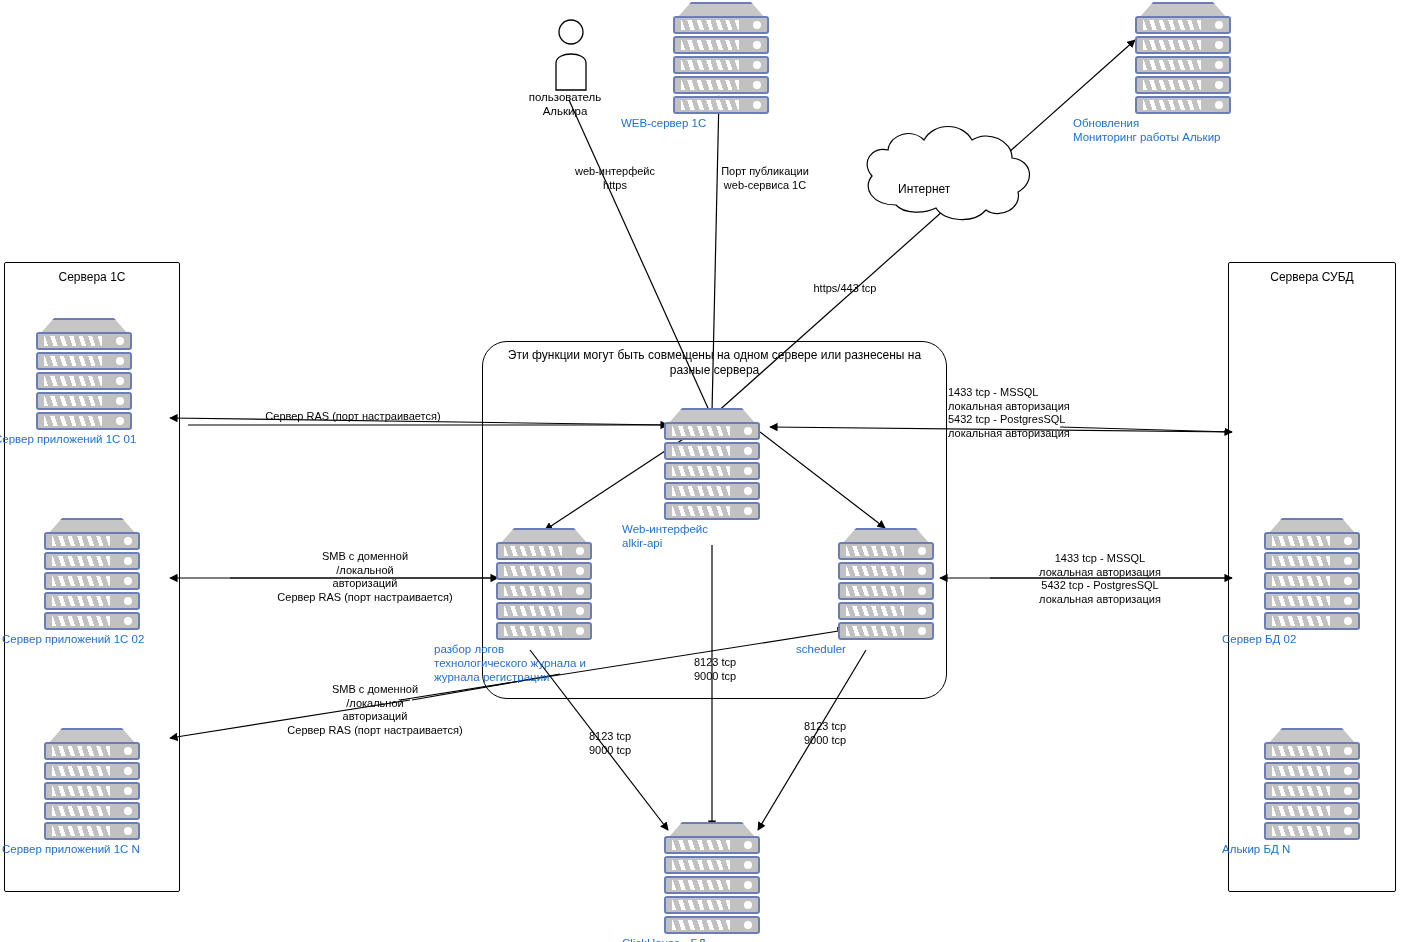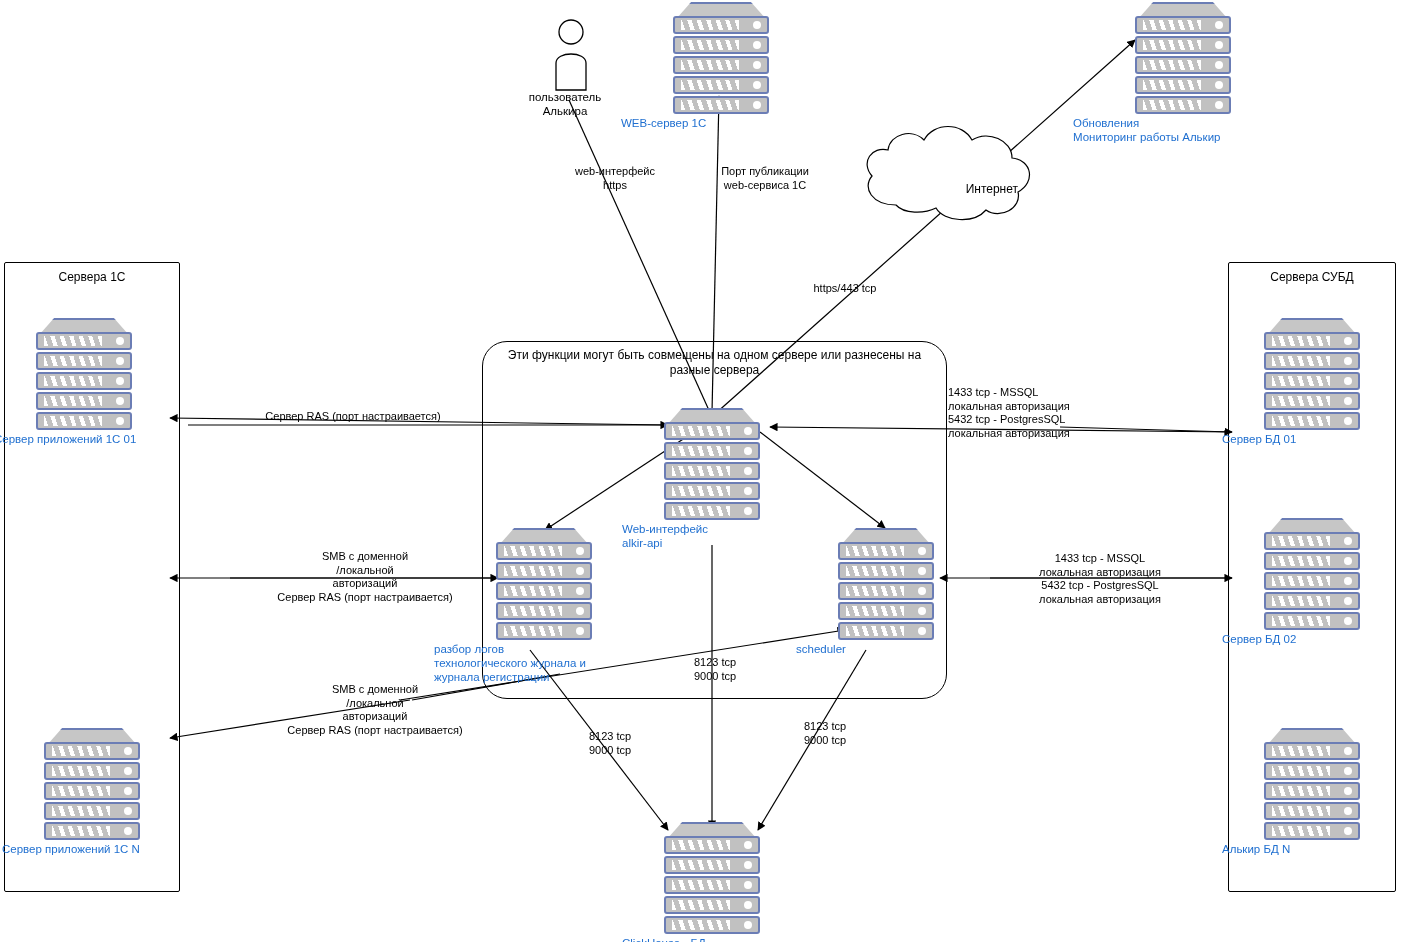--- a/index.html
+++ b/index.html
@@ -119,21 +119,21 @@
     color: #000000;
     white-space: pre-line;
     text-align: center;
     background: transparent;
   }
   .cloud-label {
     position: absolute;
     z-index: 4;
     font-size: 12px;
     color: #000000;
-    text-align: right;
+    text-align: left;
   }
 </style>
 </head>
 <body>
 
 <div id="canvas">
 
   <svg class="layer" viewBox="0 0 1401 942">
     <defs>
       <marker id="ah" viewBox="0 0 10 10" refX="9" refY="5" markerWidth="7" markerHeight="7" orient="auto-start-reverse">
@@ -282,20 +282,46 @@
           <div class="led"></div>
         </div>
       <div class="bay" style="top:94px;">
           <div class="stripes"></div>
           <div class="led"></div>
         </div>
     </div>
     <div class="caption" style="left:-42px; width:180px;">Сервер приложений 1С 01</div>
   </div>
 
+  <div class="server" style="left:44px; top:518px;">
+    <div class="stack">
+      <div class="cap"></div>
+      <div class="bay" style="top:14px;">
+          <div class="stripes"></div>
+          <div class="led"></div>
+        </div>
+      <div class="bay" style="top:34px;">
+          <div class="stripes"></div>
+          <div class="led"></div>
+        </div>
+      <div class="bay" style="top:54px;">
+          <div class="stripes"></div>
+          <div class="led"></div>
+        </div>
+      <div class="bay" style="top:74px;">
+          <div class="stripes"></div>
+          <div class="led"></div>
+        </div>
+      <div class="bay" style="top:94px;">
+          <div class="stripes"></div>
+          <div class="led"></div>
+        </div>
+    </div>
+    <div class="caption" style="left:-42px; width:180px;">Сервер приложений 1С 02</div>
+  </div>
 
   <div class="server" style="left:44px; top:728px;">
     <div class="stack">
       <div class="cap"></div>
       <div class="bay" style="top:14px;">
           <div class="stripes"></div>
           <div class="led"></div>
         </div>
       <div class="bay" style="top:34px;">
           <div class="stripes"></div>
@@ -310,46 +336,20 @@
           <div class="led"></div>
         </div>
       <div class="bay" style="top:94px;">
           <div class="stripes"></div>
           <div class="led"></div>
         </div>
     </div>
     <div class="caption" style="left:-42px; width:180px;">Сервер приложений 1С N</div>
   </div>
 
-  <div class="server" style="left:1264px; top:318px;">
-    <div class="stack">
-      <div class="cap"></div>
-      <div class="bay" style="top:14px;">
-          <div class="stripes"></div>
-          <div class="led"></div>
-        </div>
-      <div class="bay" style="top:34px;">
-          <div class="stripes"></div>
-          <div class="led"></div>
-        </div>
-      <div class="bay" style="top:54px;">
-          <div class="stripes"></div>
-          <div class="led"></div>
-        </div>
-      <div class="bay" style="top:74px;">
-          <div class="stripes"></div>
-          <div class="led"></div>
-        </div>
-      <div class="bay" style="top:94px;">
-          <div class="stripes"></div>
-          <div class="led"></div>
-        </div>
-    </div>
-    <div class="caption" style="left:-42px; width:180px;">Сервер БД 01</div>
-  </div>
 
   <div class="server" style="left:1264px; top:518px;">
     <div class="stack">
       <div class="cap"></div>
       <div class="bay" style="top:14px;">
           <div class="stripes"></div>
           <div class="led"></div>
         </div>
       <div class="bay" style="top:34px;">
           <div class="stripes"></div>

